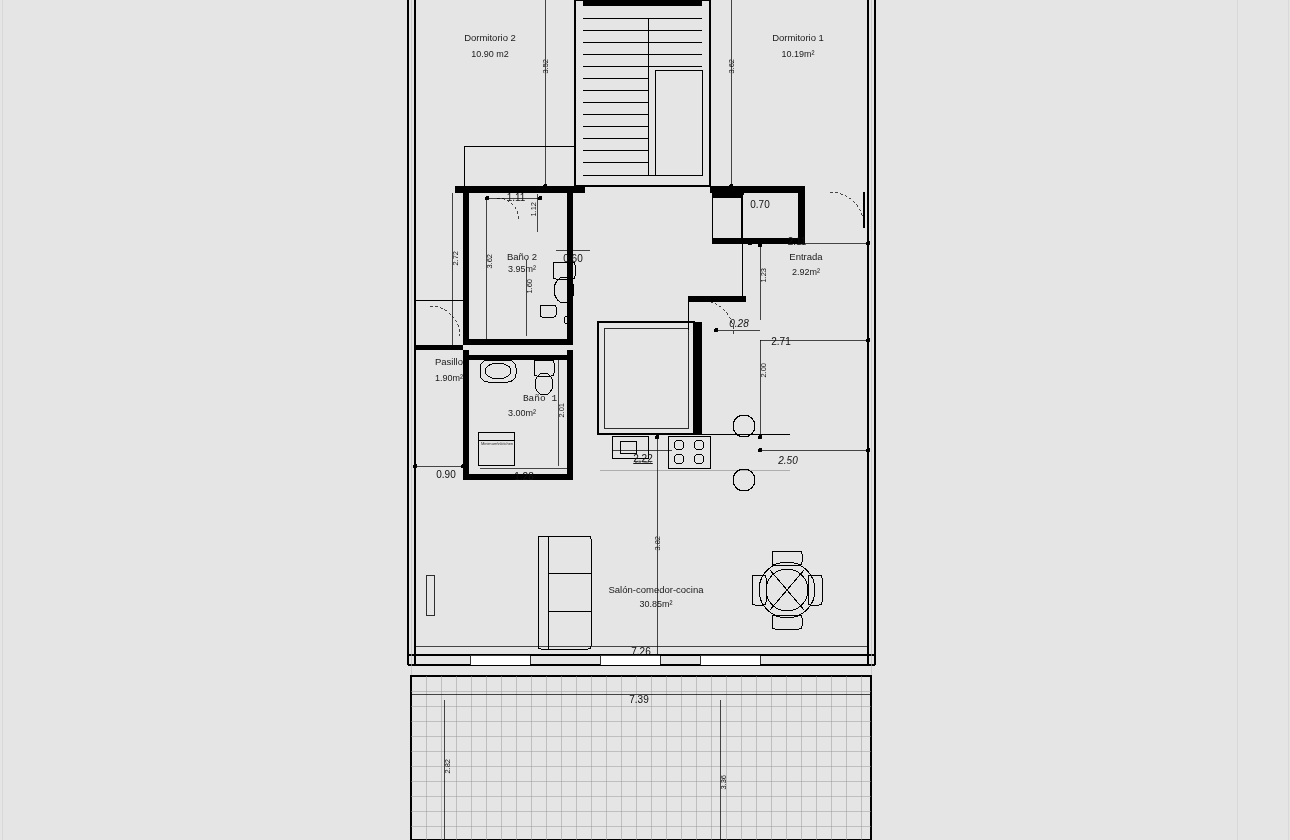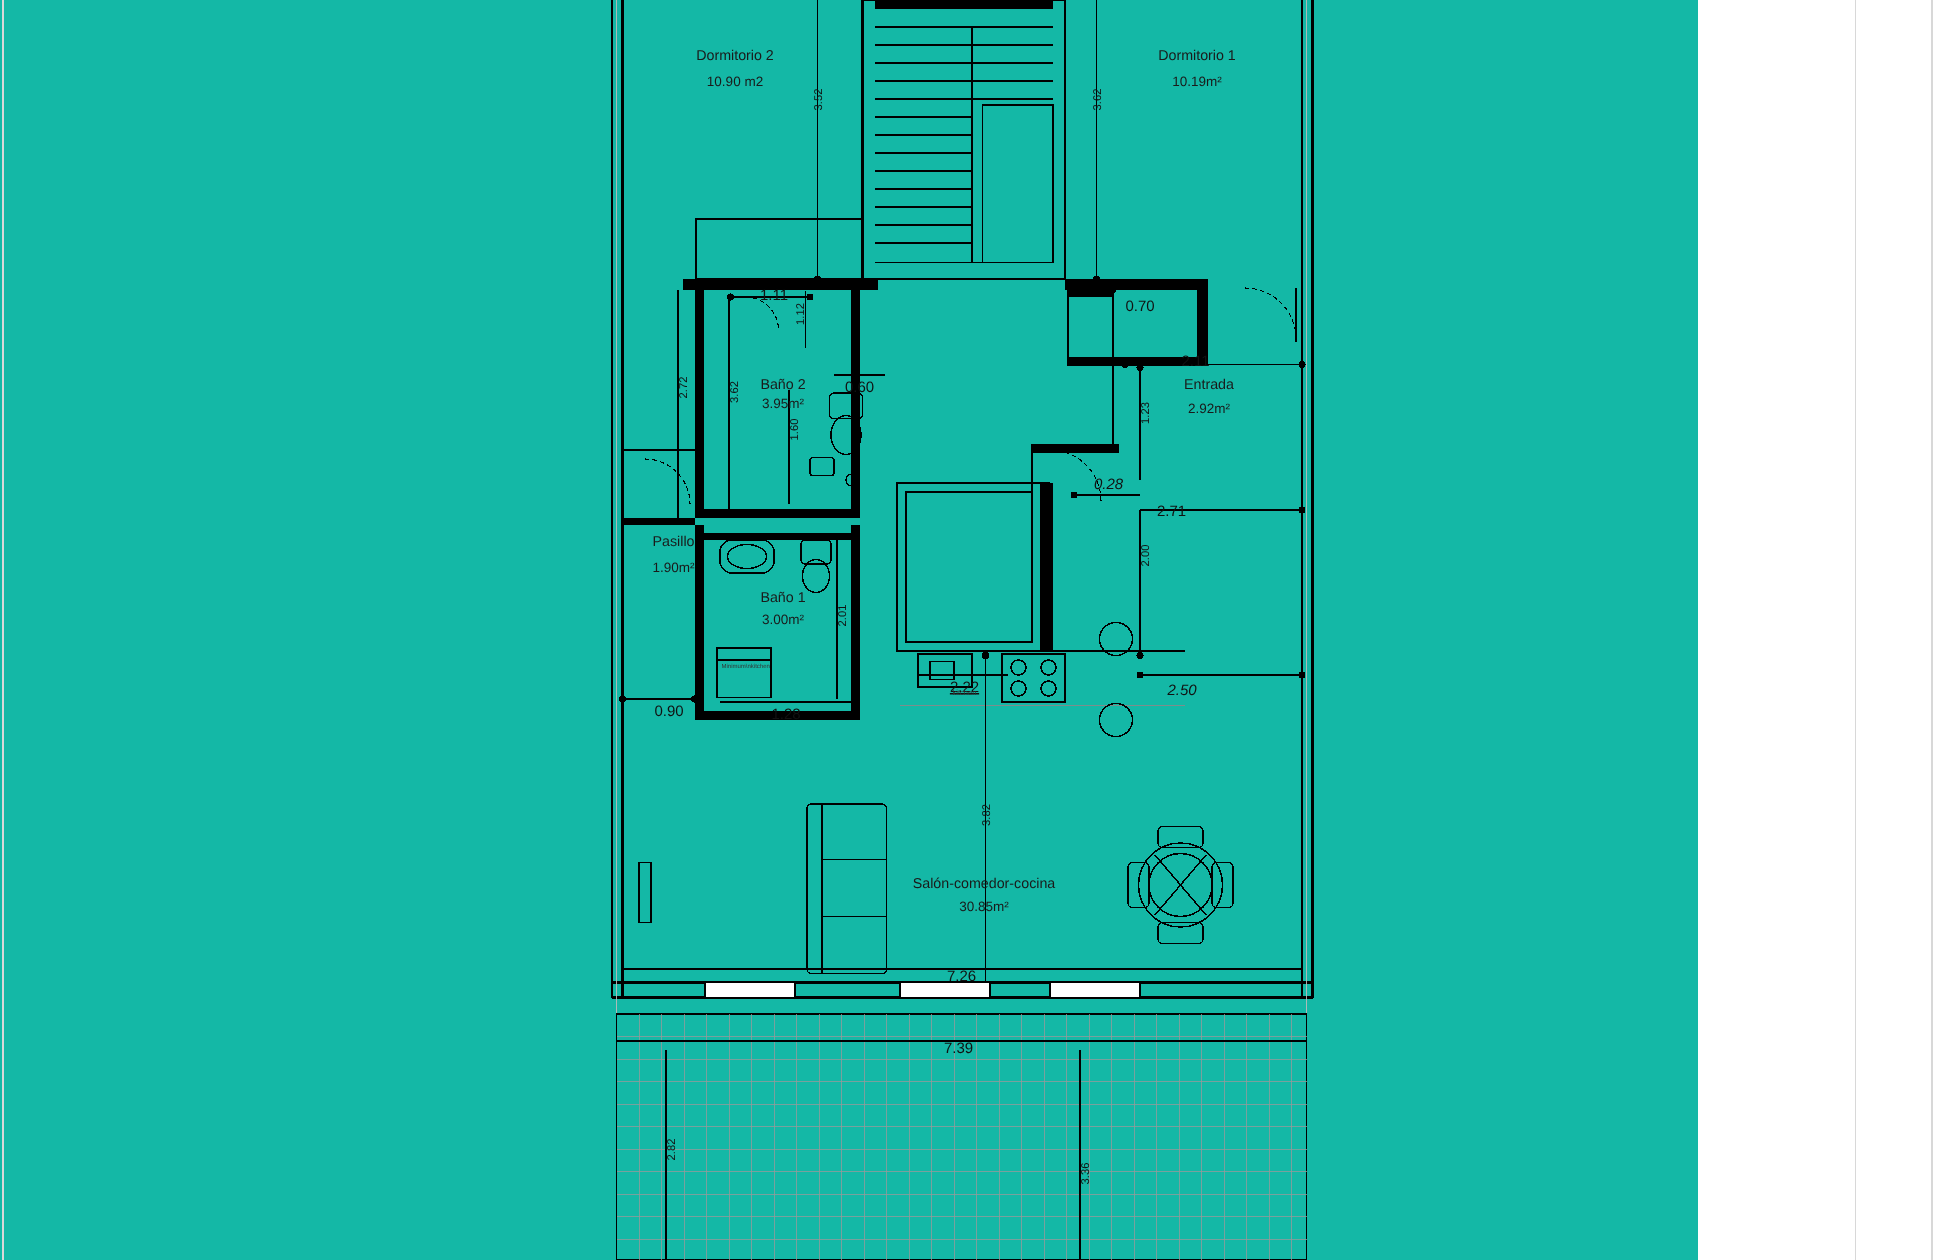--- a/index.html
+++ b/index.html
@@ -8,23 +8,23 @@
     background: #ffffff;
   }
   body {
     width: 1290px;
     height: 840px;
     font-family: "Liberation Sans", sans-serif;
     overflow: hidden;
   }
   #plan {
     position: relative;
-    width: 1132px;
+    width: 1290px;
     height: 840px;
-    background: #14b8a6;
+    background: #e5e5e5;
   }
   svg.plan-svg {
     position: absolute;
     top: 0; left: 0;
     width: 1290px;
     height: 840px;
   }
   .lbl {
     position: absolute;
     font-family: "Liberation Sans", sans-serif;
@@ -327,21 +327,21 @@
 
   <div class="lbl room-name" style="left:522px; top:252px;">Baño 2</div>
   <div class="lbl room-area" style="left:522px; top:264px;">3.95m²</div>
 
   <div class="lbl room-name" style="left:806px; top:252px;">Entrada</div>
   <div class="lbl room-area" style="left:806px; top:267px;">2.92m²</div>
 
   <div class="lbl room-name" style="left:449px; top:357px;">Pasillo</div>
   <div class="lbl room-area" style="left:449px; top:373px;">1.90m²</div>
 
-  <div class="lbl room-name" style="left:522px; top:394px;">Baño 1</div>
+  <div class="lbl room-name" style="left:540px; top:394px;font-family:Liberation Mono, monospace;">Baño 1</div>
   <div class="lbl room-area" style="left:522px; top:408px;">3.00m²</div>
 
   <div class="lbl room-name" style="left:656px; top:585px;">Salón-comedor-cocina</div>
   <div class="lbl room-area" style="left:656px; top:599px;">30.85m²</div>
 
   <div class="lbl dim" style="left:516px; top:192px;">1.11</div>
   <div class="lbl dim" style="left:760px; top:199px;">0.70</div>
   <div class="lbl dim" style="left:797px; top:236px;">2.11</div>
   <div class="lbl dim" style="left:573px; top:253px;">0.60</div>
   <div class="lbl dim" style="left:739px; top:318px;font-style:italic;">0.28</div>

